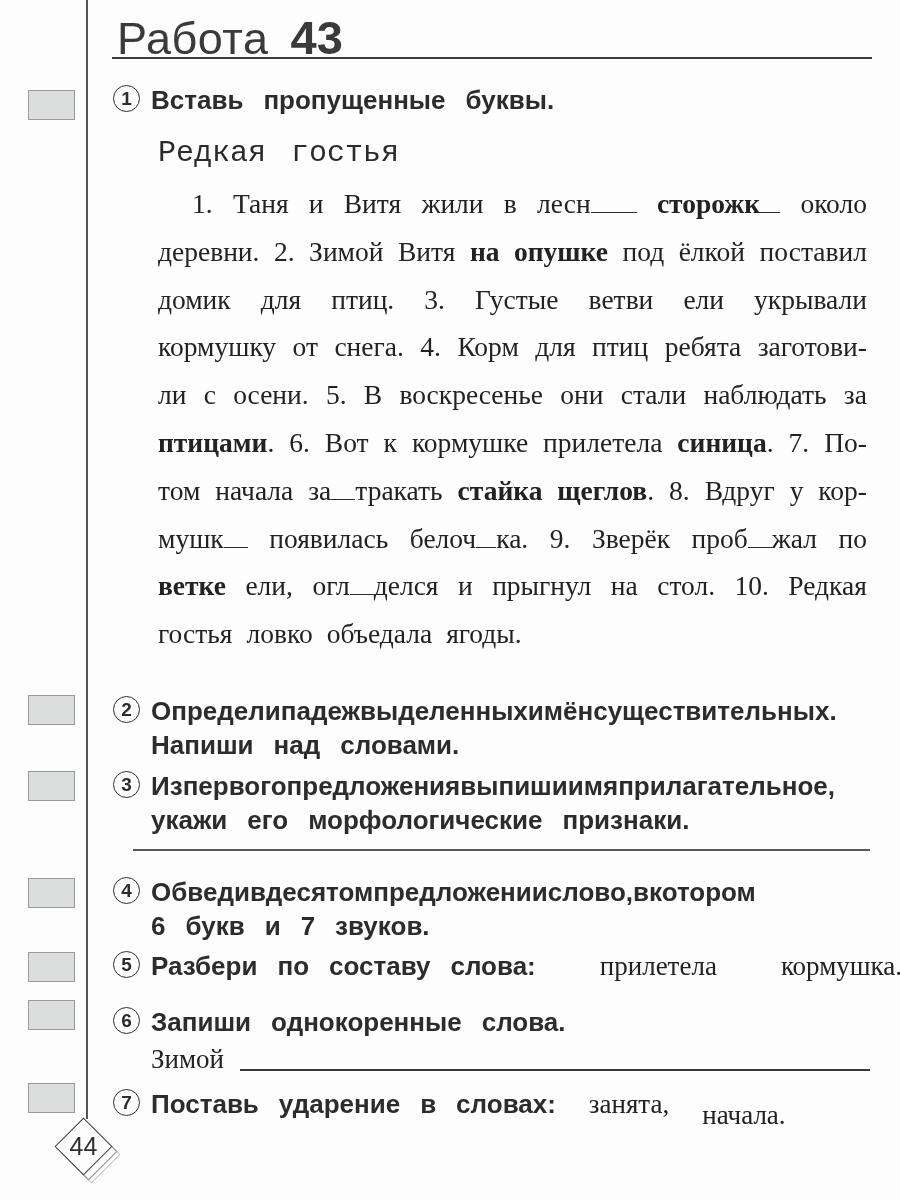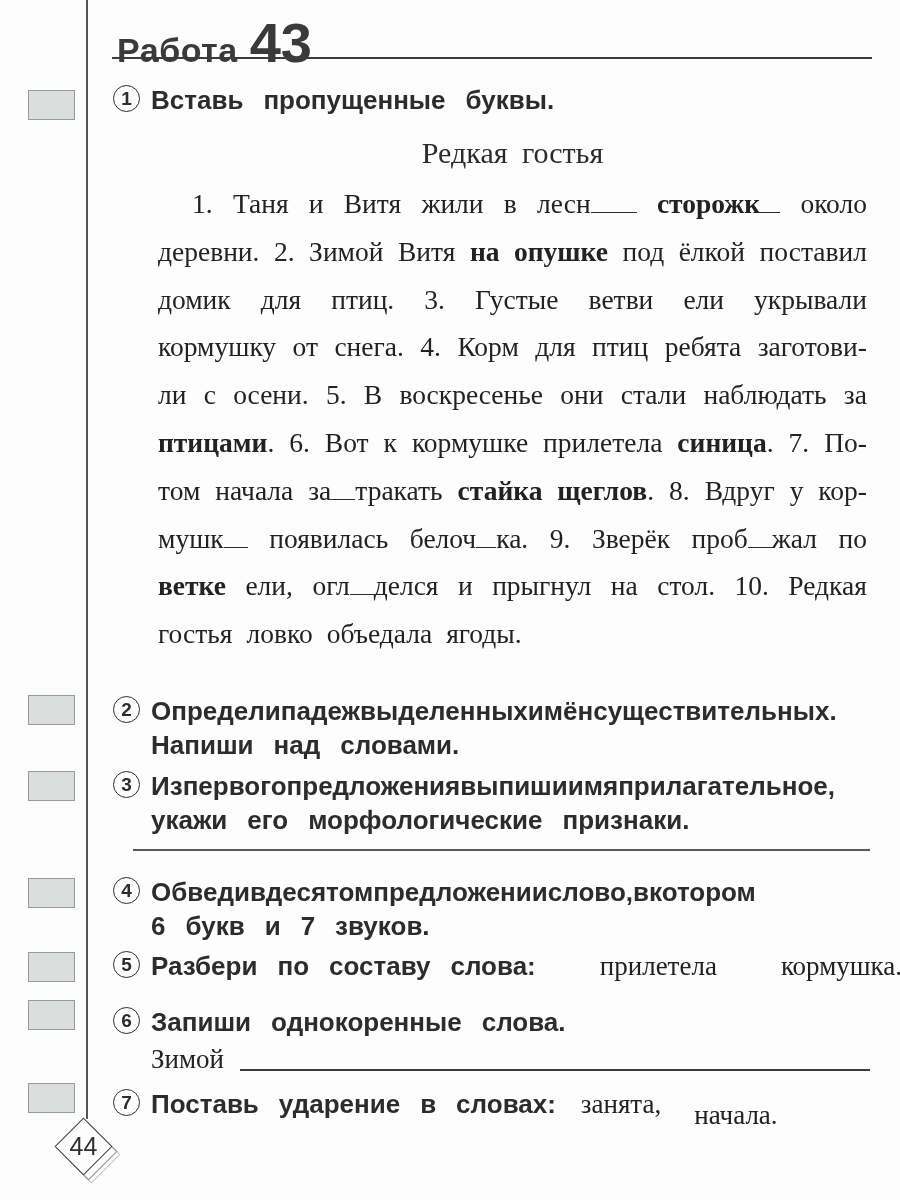--- a/index.html
+++ b/index.html
@@ -4,39 +4,39 @@
 <style>
   html,body{margin:0;padding:0;}
   body{background:#ffffff;font-family:"Liberation Sans",sans-serif;}
   .page{position:relative;width:900px;height:1200px;background:#fdfdfe;overflow:hidden;}
 
   
   .vrule{position:absolute;left:86px;top:0;width:2px;height:1119px;background:#565656;}
 
   
   .header{position:absolute;left:117px;top:10px;white-space:nowrap;color:#3a3a3a;}
-  .header .h-word{font-size:34px;font-weight:bold;letter-spacing:0.5px;vertical-align:baseline;}
-  .header .h-num{font-size:56px;font-weight:bold;margin-left:12px;vertical-align:baseline;}
+  .header .h-word{font-size:45px;font-weight:normal;letter-spacing:0.5px;vertical-align:baseline;}
+  .header .h-num{font-size:47px;font-weight:bold;margin-left:22px;vertical-align:baseline;}
   .h-underline{position:absolute;left:112px;top:57px;width:760px;height:2.4px;background:#3c3c3c;}
 
   
   .msq{position:absolute;left:28px;width:45px;height:28px;background:#dcdedd;border:1px solid #979b9a;}
 
   
   .task{position:absolute;left:113px;width:757px;padding-left:38px;box-sizing:border-box;color:#2c2c2c;}
   .circ{position:absolute;left:0;top:1px;width:27px;height:27px;border:1.7px solid #2e2e2e;border-radius:50%;
         display:flex;align-items:center;justify-content:center;font-size:19px;font-weight:bold;box-sizing:border-box;}
   .tline{display:flex;font-size:26px;font-weight:bold;line-height:33.5px;white-space:nowrap;}
   .tline.just{justify-content:flex-start;}
   .tline:not(.just){column-gap:13px;gap:20px;}
   .serifw{font-family:"Liberation Serif",serif;font-weight:normal;font-size:27px;color:#222;}
 
   
-  .title{position:absolute;left:158px;top:136px;width:709px;text-align:center;
-         font-family:Liberation Serif, serif;font-size:30px;color:#2b2b2b;word-spacing:7px;}
+  .title{position:absolute;left:158px;top:136px;width:709px;text-align:left;
+         font-family:Liberation Mono, monospace;font-size:30px;color:#2b2b2b;word-spacing:7px;}
   .passage{position:absolute;left:158px;top:188px;width:709px;font-family:"Liberation Serif",serif;
            font-size:27.5px;color:#222222;}
   .pline{display:flex;justify-content:space-between;height:47.8px;align-items:baseline;white-space:nowrap;}
   .pline.left{justify-content:flex-start;column-gap:14px;}
   .w{white-space:nowrap;}
   .w .b{font-weight:bold;}
   .blank{display:inline-block;height:3px;border-bottom:1.7px solid #2e2e2e;}
 
   
   .divider{position:absolute;left:133px;top:849px;width:737px;height:1.6px;background:#5a5a5a;}
@@ -272,21 +272,21 @@
     <span class="fill"></span>
   </div>
 
   <div class="task" id="task-7" style="top:1088px">
       <span class="circ">7</span>
       <div class="tline">
         <span>Поставь</span>
         <span>ударение</span>
         <span>в</span>
         <span>словах:</span>
-        <span class="serifw" style="margin-left: 5px; font-family: Liberation Serif, serif;">занята,</span>
+        <span class="serifw" style="margin-left: 13px; font-family: Liberation Serif, serif;">занята,</span>
         <span class="serifw" style="margin-left: 13px; margin-top: 11px;">начала.</span>
       </div>
     </div>
 
   <div class="diamond-shadow2"></div>
   <div class="diamond-shadow"></div>
   <div class="diamond"></div>
   <div class="pagenum">44</div>
 
 </div>

